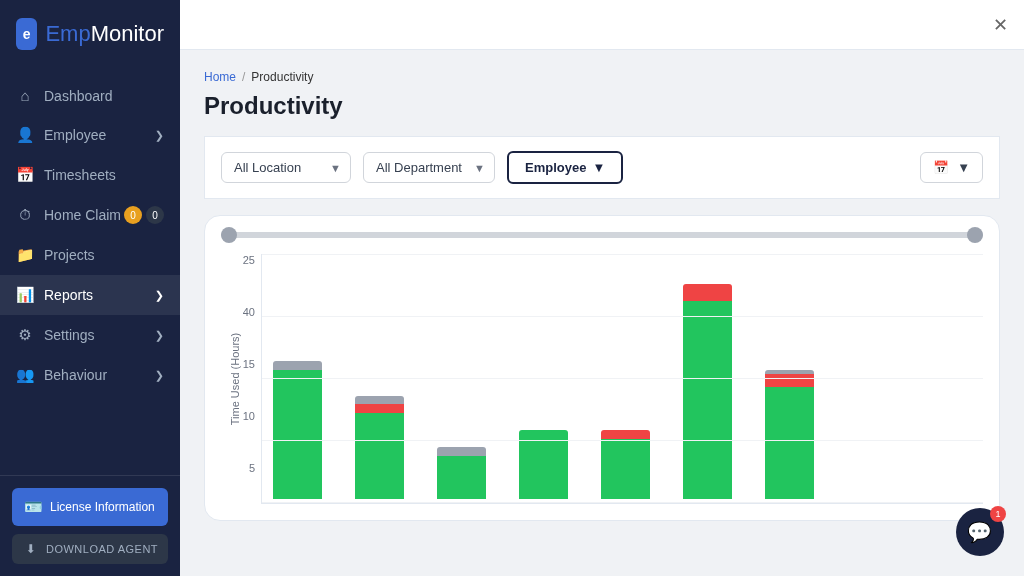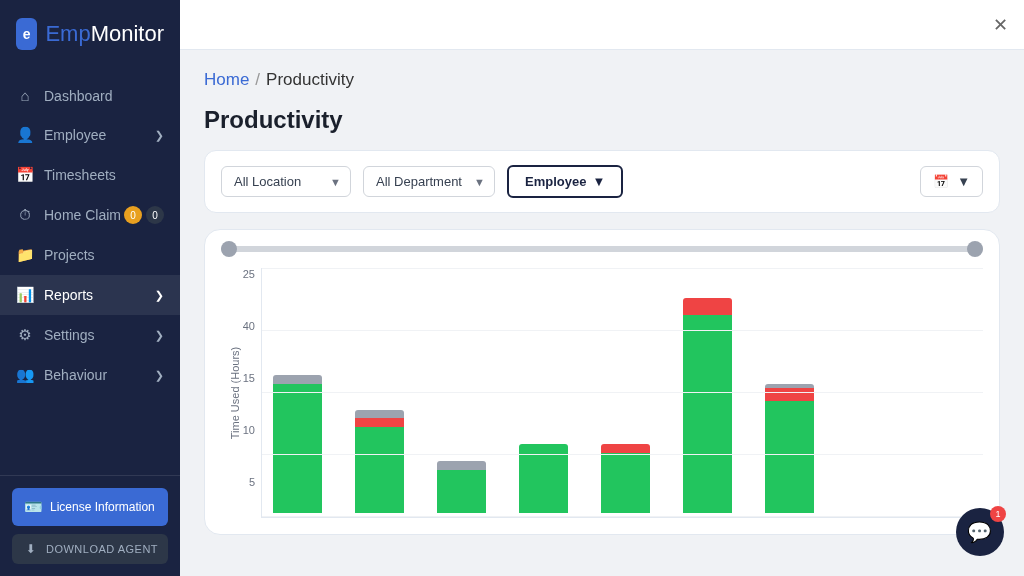--- a/index.html
+++ b/index.html
@@ -114,43 +114,43 @@
       border-bottom: 1px solid #e2e8f0;
     }
     .close-btn { font-size: 18px; color: #666; cursor: pointer; }
 
     
     .content { padding: 20px 24px; flex: 1; overflow: hidden; }
 
     .breadcrumb {
       display: flex;
       align-items: center;
-      font-size: 17px;
+      font-size: 12px;
       color: #666;
-      margin-bottom: 16px;
+      margin-bottom: 8px;
     }
     .breadcrumb a { color: #3a6ad4; text-decoration: none; }
     .breadcrumb-sep { margin: 0 6px; color: #999; }
     .breadcrumb-current { color: #333; }
 
     .page-title {
       font-size: 24px;
       font-weight: 600;
       color: #1a202c;
       margin-bottom: 16px;
     }
 
     
     .filters {
       display: flex;
       align-items: center;
       gap: 12px;
       background: white;
       padding: 14px 16px;
-      border-radius: 12px;
+      border-radius: 0;
       margin-bottom: 16px;
       border: 1px solid #e2e8f0;
     }
     .select-wrapper {
       position: relative;
       display: inline-flex;
       align-items: center;
     }
     .filter-select {
       appearance: none;

